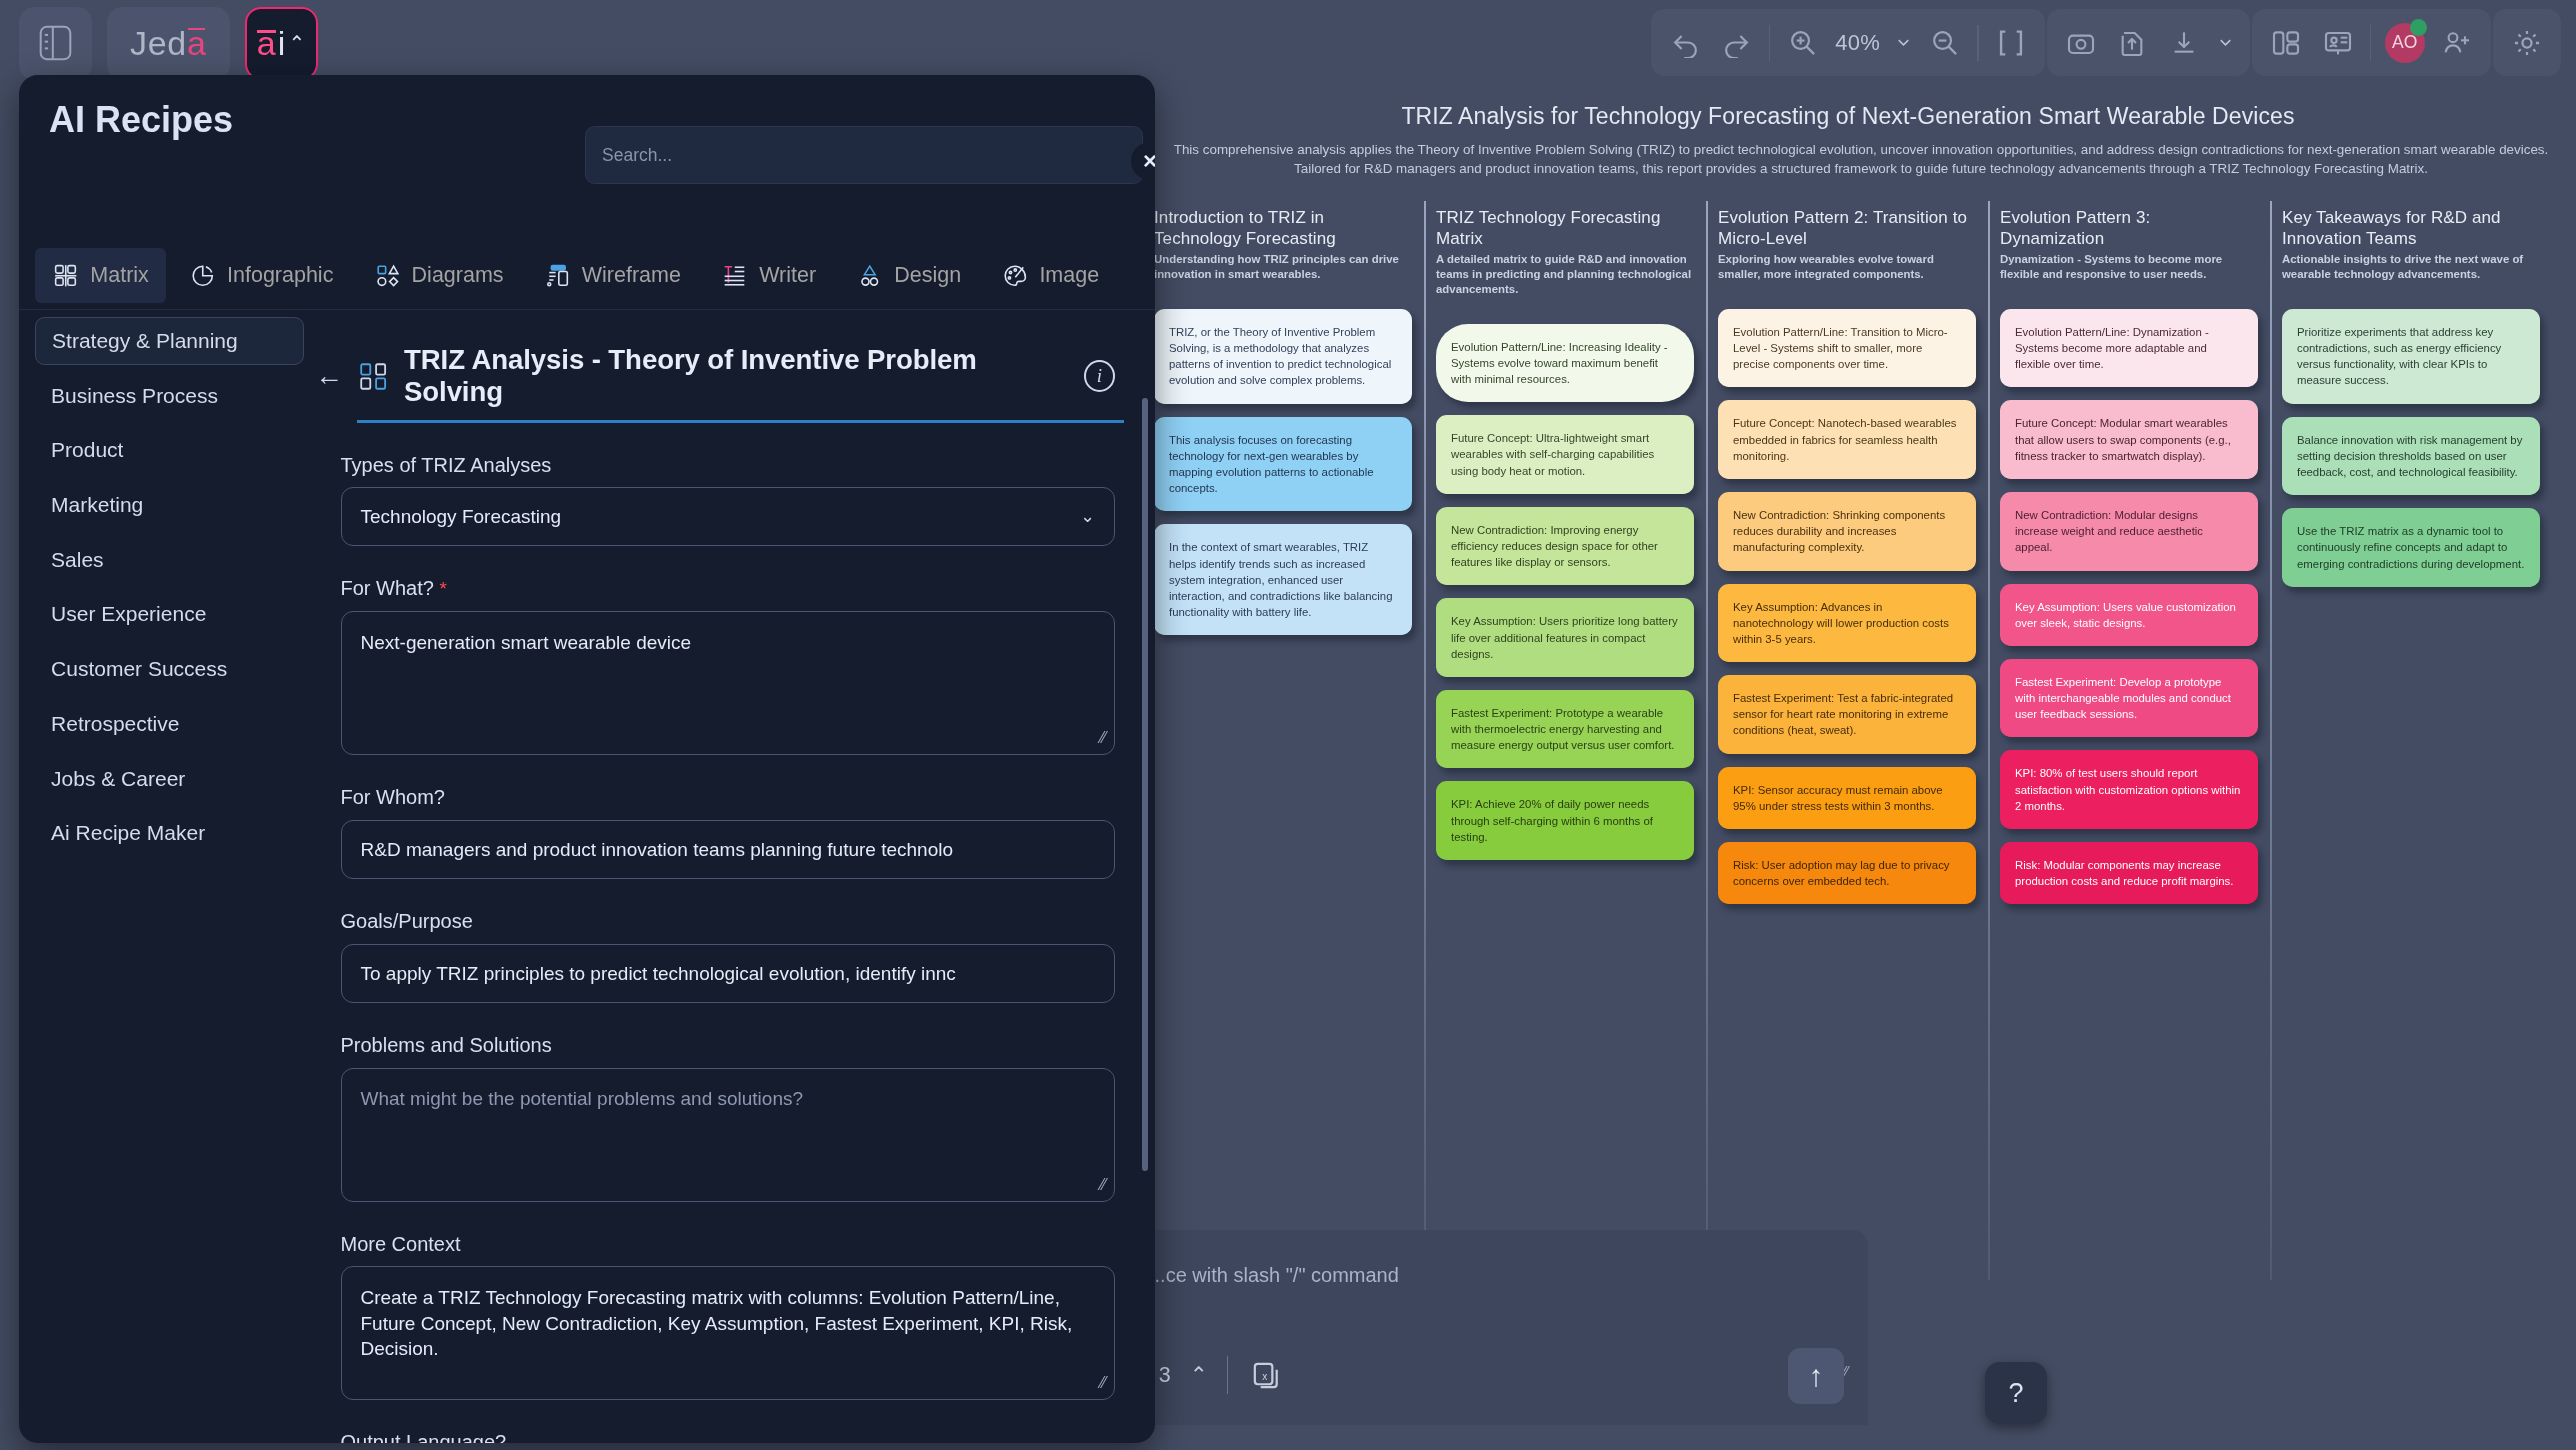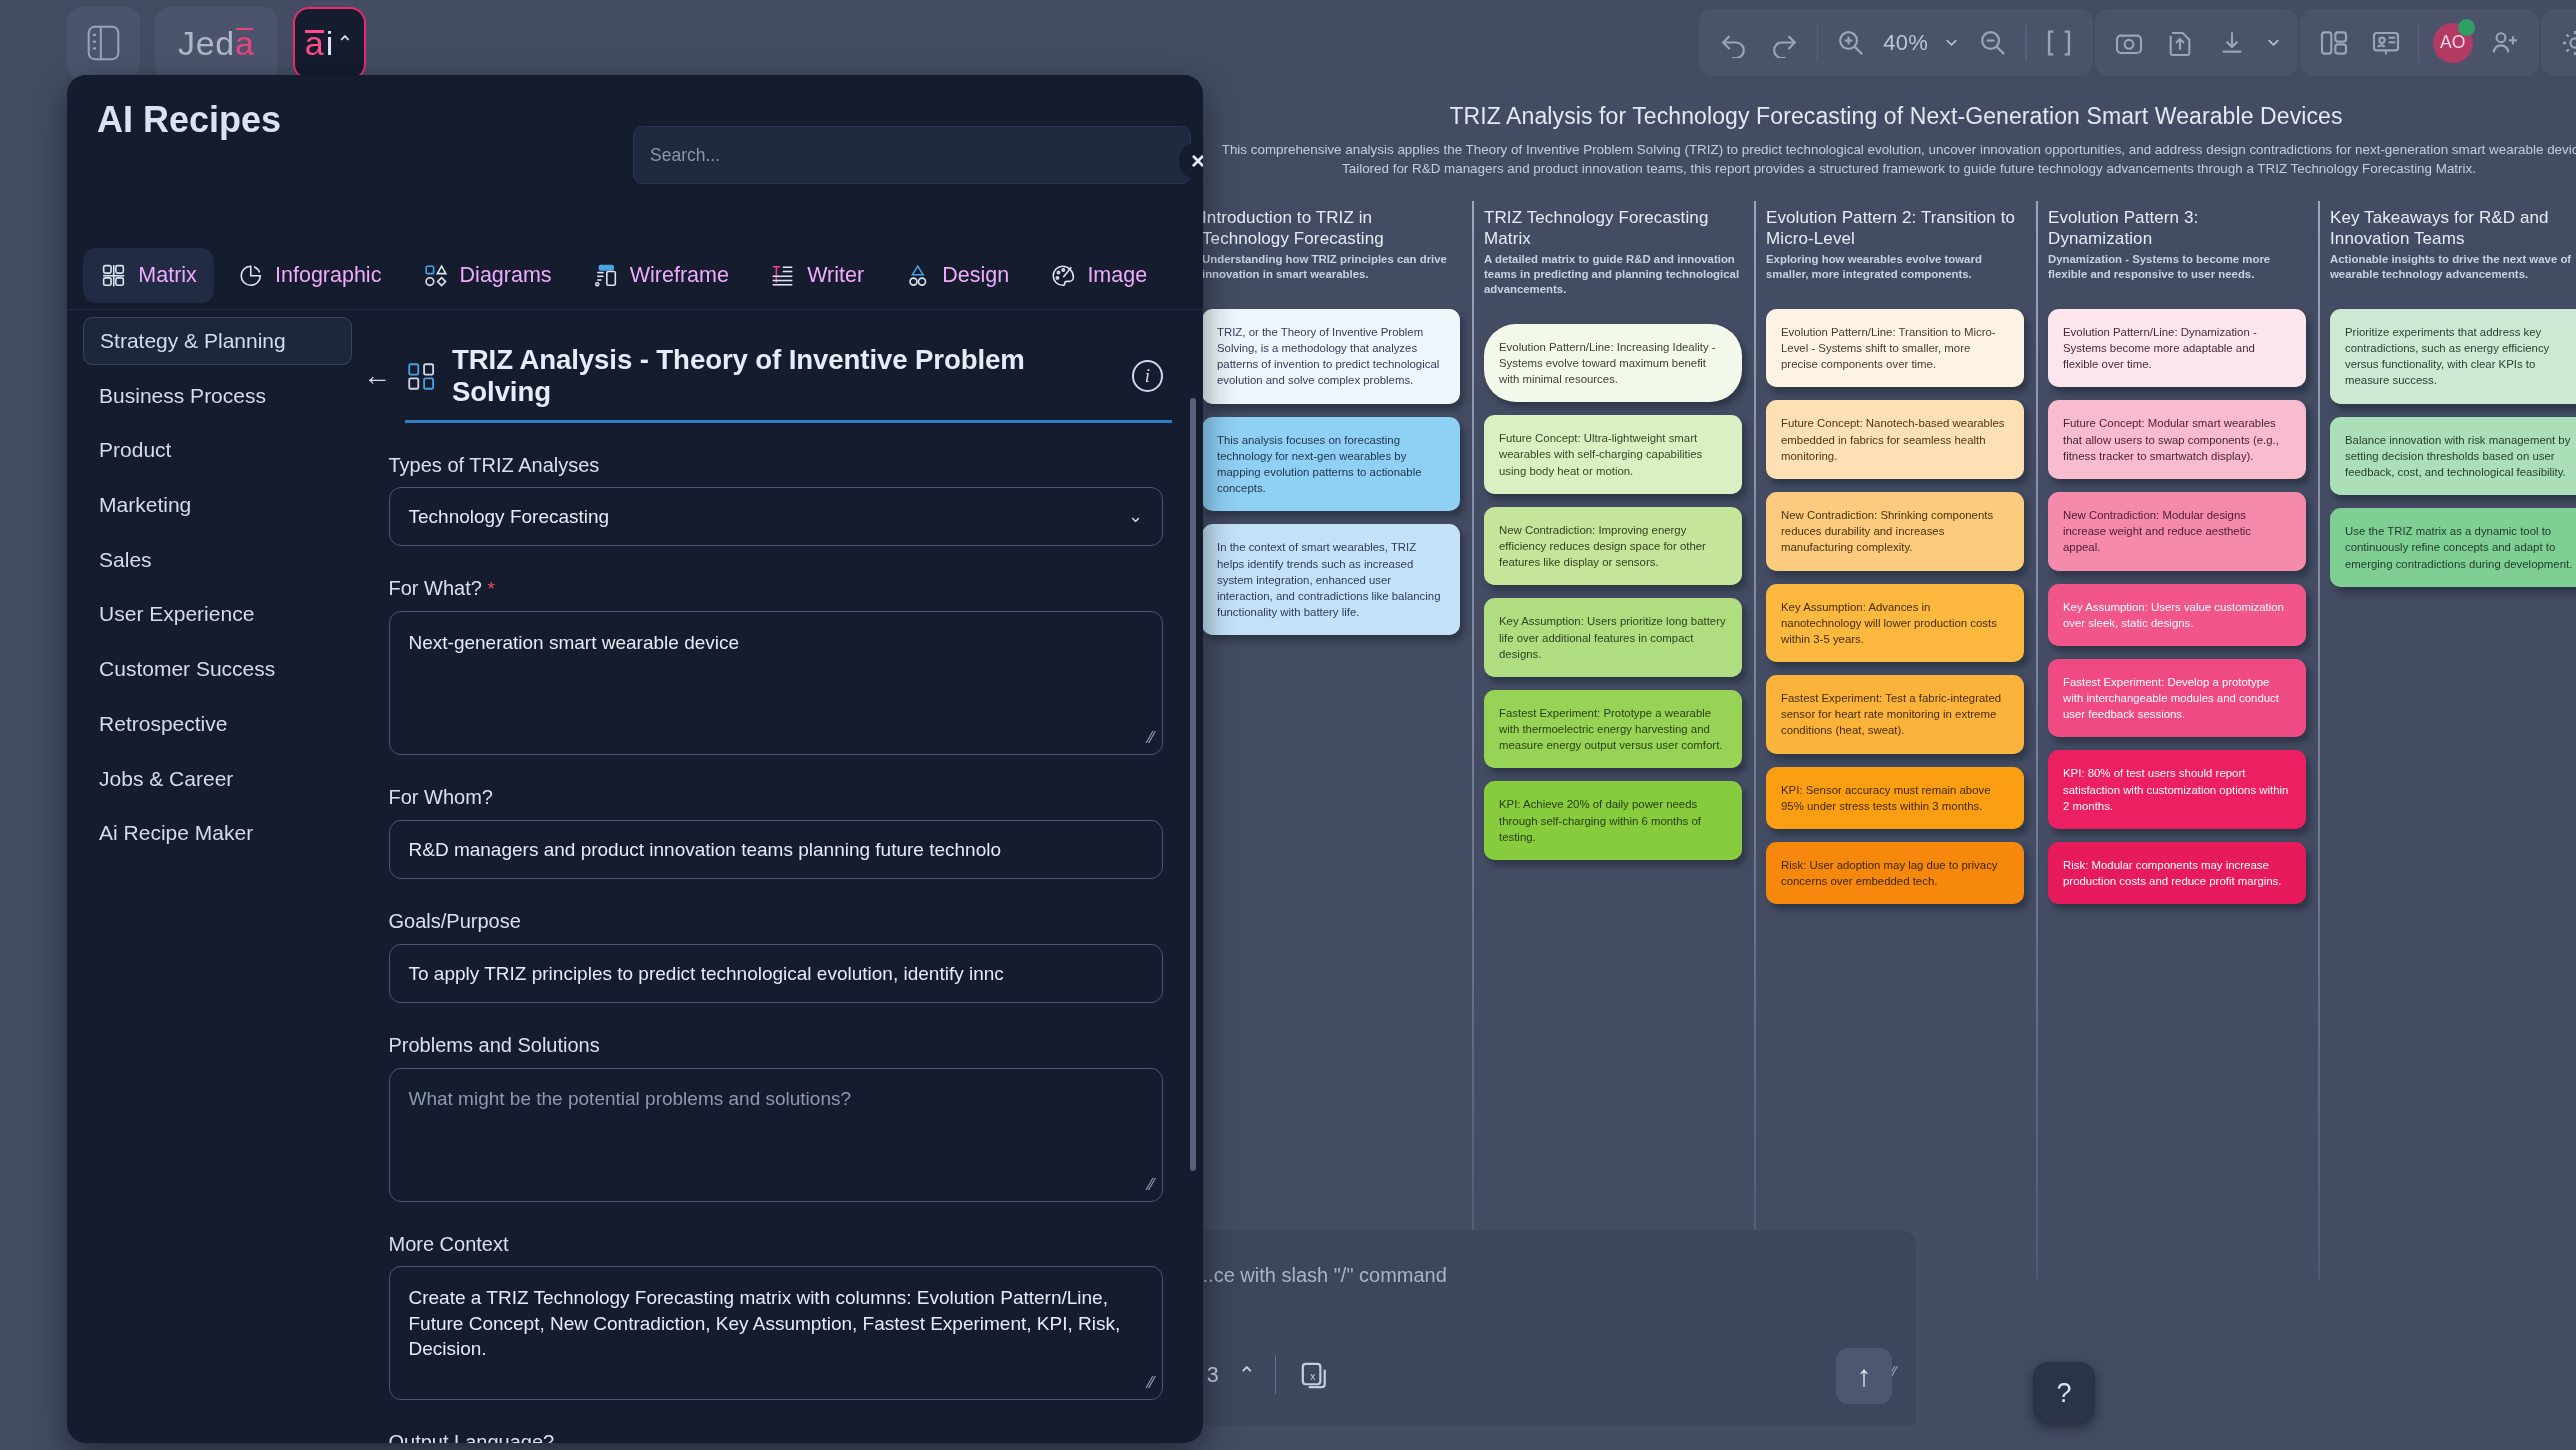--- a/index.html
+++ b/index.html
@@ -2,21 +2,21 @@
 <html style="font-size:10.8px"><head>
 <meta charset="utf-8">
 <style>
   * { box-sizing: border-box; margin: 0; padding: 0; }
   html, body {
     width: 2576px; height: 1451px;
     background: #434c63;
     font-family: "Liberation Sans", sans-serif;
     overflow: hidden;
   }
-  #root { position: relative; width: 2078px; height: 1451px; background: #434c63; margin-left: 48px; }
+  #root { position: relative; width: 2078px; height: 1451px; background: #434c63; }
 
   
   .topbar { position: absolute; left: 0; top: 0; width: 2576px; height: 94px; }
   .tb-left { position: absolute; left: 19px; top: 6.7px; display: flex; align-items: center; gap: 15px; }
   .tb-sqbtn {
     width: 73px; height: 73px; border-radius: 15px;
     background: #4b546c; display: flex; align-items: center; justify-content: center;
   }
   .tb-jeda {
     height: 73px; padding: 0 23px; border-radius: 15px; background: #4b546c;
@@ -102,22 +102,22 @@
   }
   .search input::placeholder { color: #8a94ab; }
   .close-x {
     position: absolute; left: 1112px; top: 67px; width: 38px; height: 38px; border-radius: 50%;
     background: #141c2e; border: 2.7px solid #141c2e; color: #e7edf8;
     display: flex; align-items: center; justify-content: center; font-size: 24px; font-weight: bold;
   }
 
   .tabs { position: absolute; left: 16px; top: 173px; display: flex; align-items: center; gap: 5.4px; }
   .tab {
-    height: 55px; padding: 0 17.5px; border-radius: 13px; display: flex; align-items: center; gap: 10.8px;
-    color: #f0abfc; font-size: 21.5px;
+    height: 55px; padding: 0 17.5px; border-radius: 6px; display: flex; align-items: center; gap: 10.8px;
+    color: #a3a3a3; font-size: 21.5px;
   }
   .tab.active { background: #212c44; }
   .tab .ticon { width: 27px; height: 27px; display: flex; align-items: center; justify-content: center; }
   .tabs-underline { position: absolute; left: 0; top: 234px; width: 1136px; height: 1.3px; background: #222c42; }
 
   .side { position: absolute; left: 9.4px; top: 242px; width: 282px; }
   .side-item {
     height: 48px; display: flex; align-items: center; padding: 0 16px; margin: 0 6.7px 6.7px 6.7px;
     color: #d4dcec; font-size: 21px; border-radius: 9.4px;
   }

